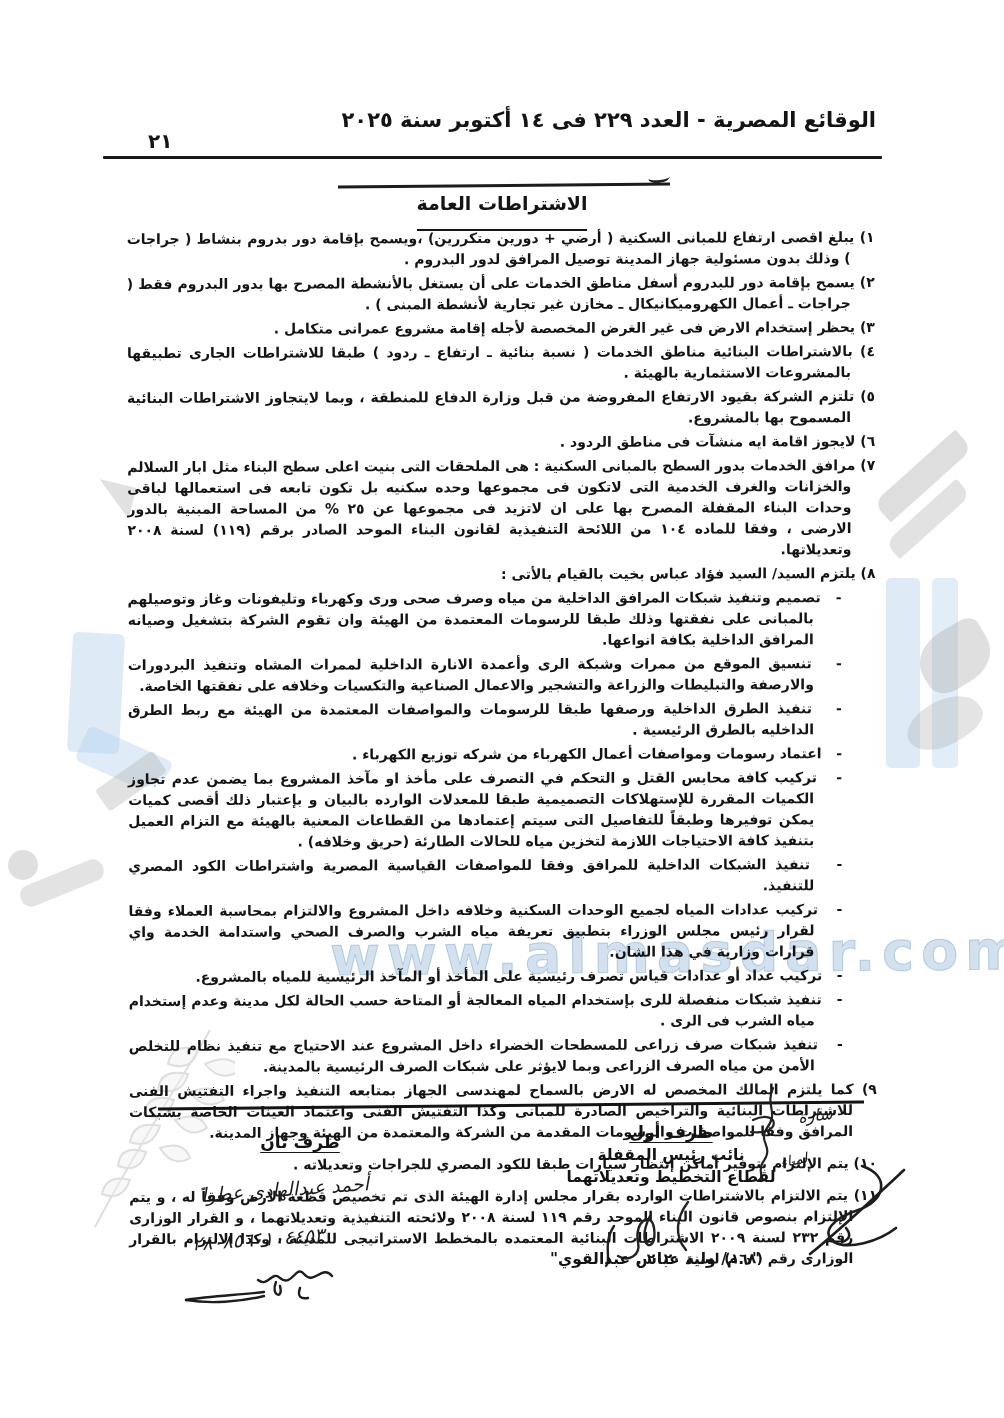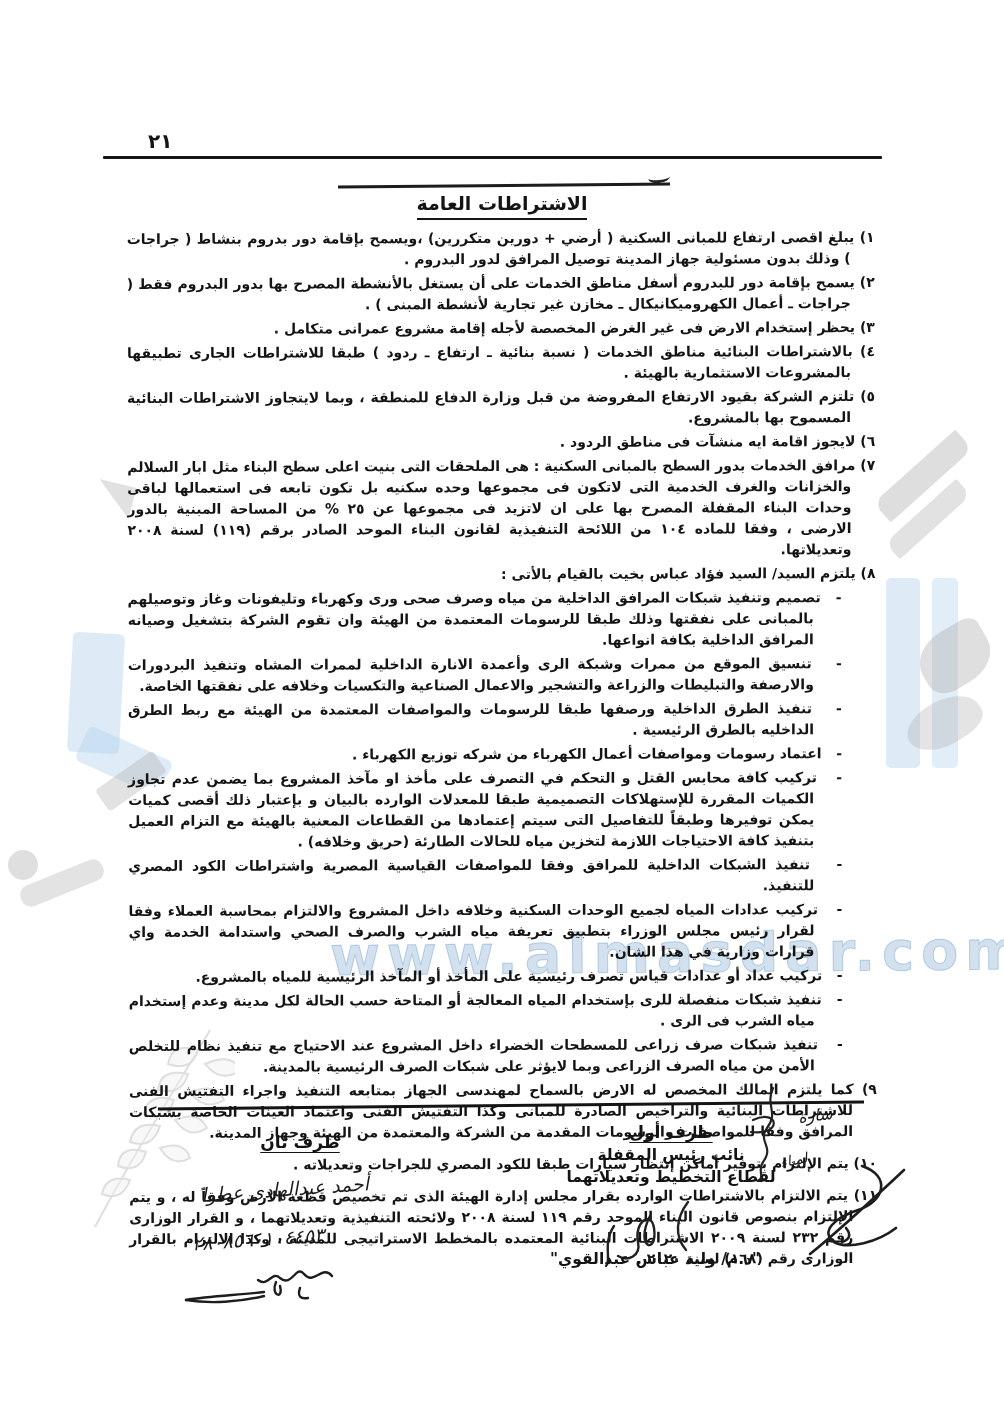--- a/index.html
+++ b/index.html
@@ -47,21 +47,21 @@
     border-bottom:3px solid #222;border-radius:50%;
     transform:rotate(-6deg);
   }
   .sec-title-wrap{
     position:absolute;top:192px;left:0;width:100%;
     text-align:center;direction:rtl;
   }
   .sec-title{
     display:inline-block;
     font-size:19px;font-weight:bold;
-    border-bottom:2.5px solid #151515;padding-bottom:4px;
+    border-bottom:2.5px solid #151515;padding-bottom:15px;
   }
   
   .items{
     position:absolute;top:228px;right:128px;width:748px;
     direction:rtl;text-align:justify;text-align-last:right;
     font-size:14px;font-weight:bold;line-height:21px;
     transform:rotate(-0.15deg);
   }
   .item{padding-right:24px;text-indent:-24px;margin-bottom:3px;}
   .item.gap{margin-top:11px;}
@@ -125,20 +125,21 @@
       <path d="M100,104 q-26,-6 -30,16 q22,8 30,-16z"></path>
       <path d="M86,130 q-26,-8 -28,14 q22,8 28,-14z"></path>
       <path d="M70,158 q-24,-6 -28,14 q20,8 28,-14z"></path>
       <path d="M145,42 q26,-12 36,6 q-20,14 -36,-6z"></path>
       <path d="M130,70 q26,-10 34,8 q-20,12 -34,-8z"></path>
       <path d="M115,98 q24,-10 32,8 q-18,12 -32,-8z"></path>
       <path d="M100,126 q24,-8 30,10 q-18,10 -30,-10z"></path>
     </g>
   </svg>
 
+  <div class="hdr-title">الوقائع المصرية - العدد ٢٢٩ فى ١٤ أكتوبر سنة ٢٠٢٥</div>
   <div class="hdr-pagenum">٢١</div>
   <div class="hdr-rule"></div>
 
   <div class="artifact-line"></div>
   <div class="artifact-mark"></div>
   <div class="sec-title-wrap">
     <span class="sec-title">الاشتراطات العامة</span>
   </div>
 
   <div class="items">

